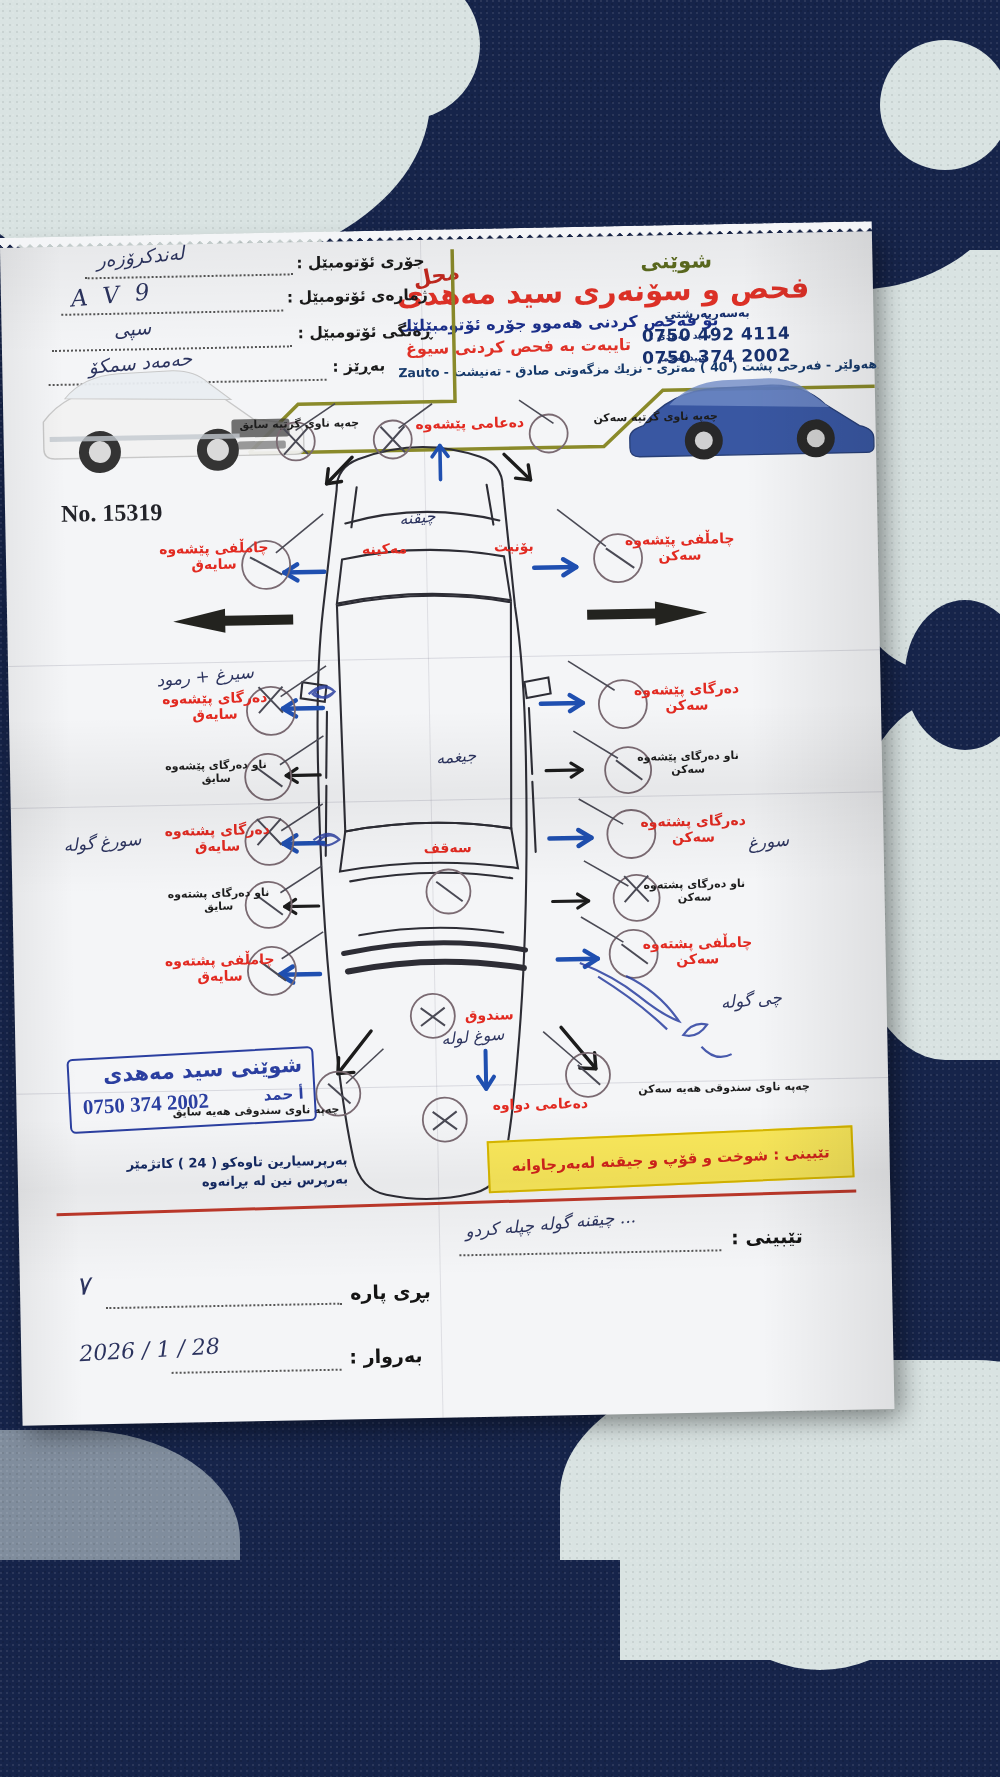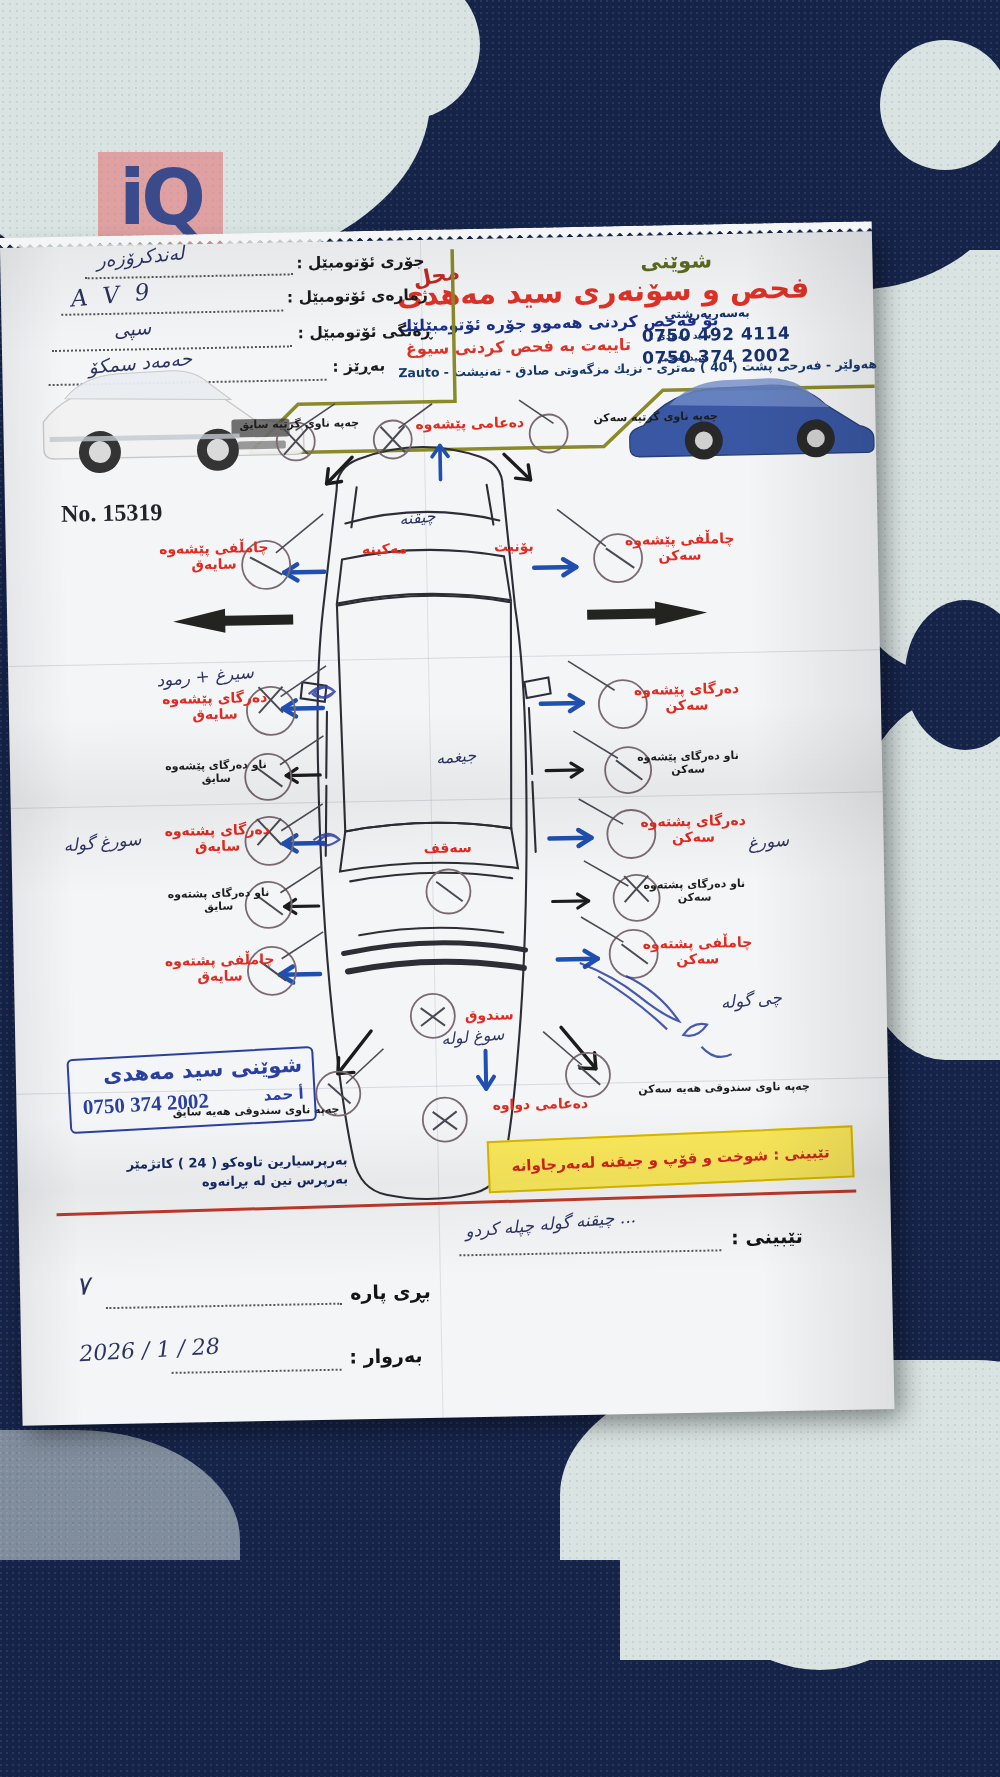--- a/index.html
+++ b/index.html
@@ -114,23 +114,20 @@
     <div class="bg-white-band" style="left:-60px;top:1430px;width:300px;height:200px;border-radius:0 55% 0 0;opacity:.55;"></div>
 
     <div style="position:absolute;left:700px;top:-40px;width:340px;height:330px;background:#16244a;border-radius:0 0 55% 45%;"></div>
     <div style="position:absolute;left:880px;top:40px;width:130px;height:130px;background:#d9e3e2;border-radius:50%;"></div>
     <div style="position:absolute;left:905px;top:600px;width:120px;height:150px;background:#16244a;border-radius:50%;"></div>
     <div style="position:absolute;left:690px;top:1410px;width:260px;height:260px;background:#d9e3e2;border-radius:50%;"></div>
     <div style="position:absolute;left:0px;top:1560px;width:620px;height:260px;background:#16244a;"></div>
     <div class="tex"></div>
   </div>
 
-  <div id="wm">
-    <span>iQ</span>
-  </div>
 
   <div id="paper">
     <div id="serr2"></div>
 
     <div class="crease" style="top:418px;"></div>
     <div class="crease" style="top:560px;"></div>
     <div class="crease" style="top:846px;"></div>
     <div class="creaseV" style="left:420px;"></div>
 
     <div class="hdr" id="h-shwene">شوێنی</div>

